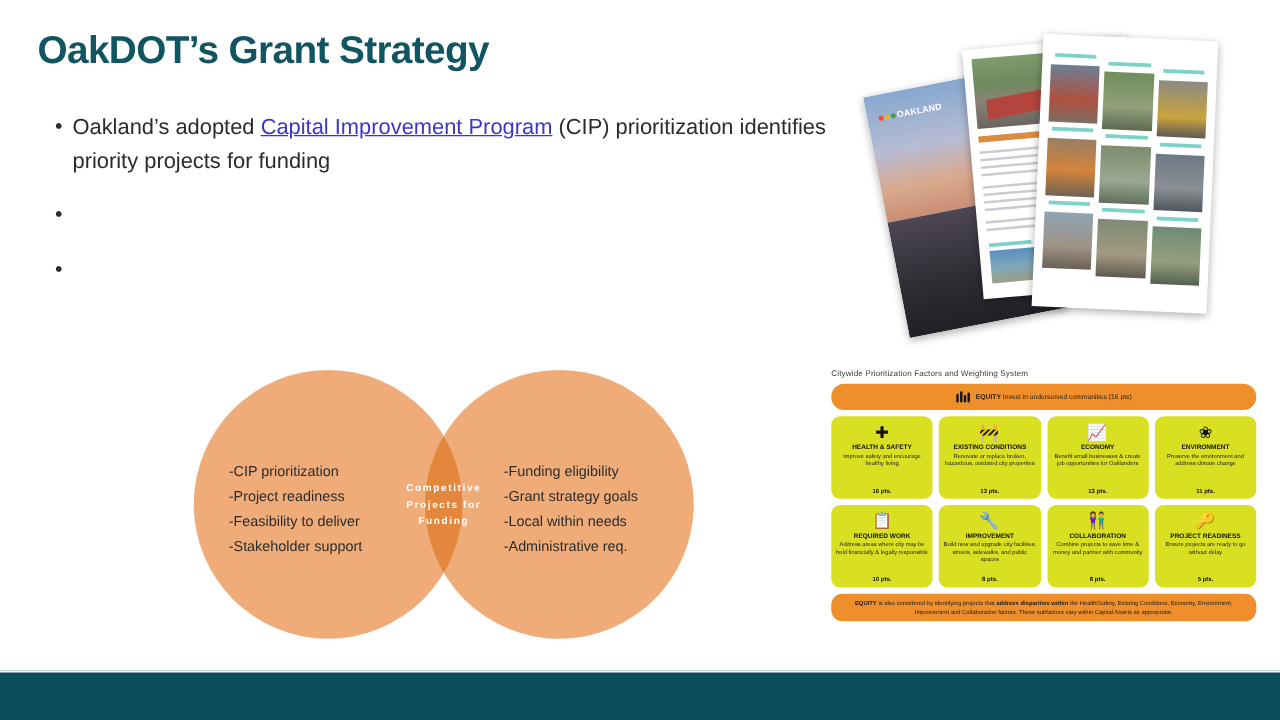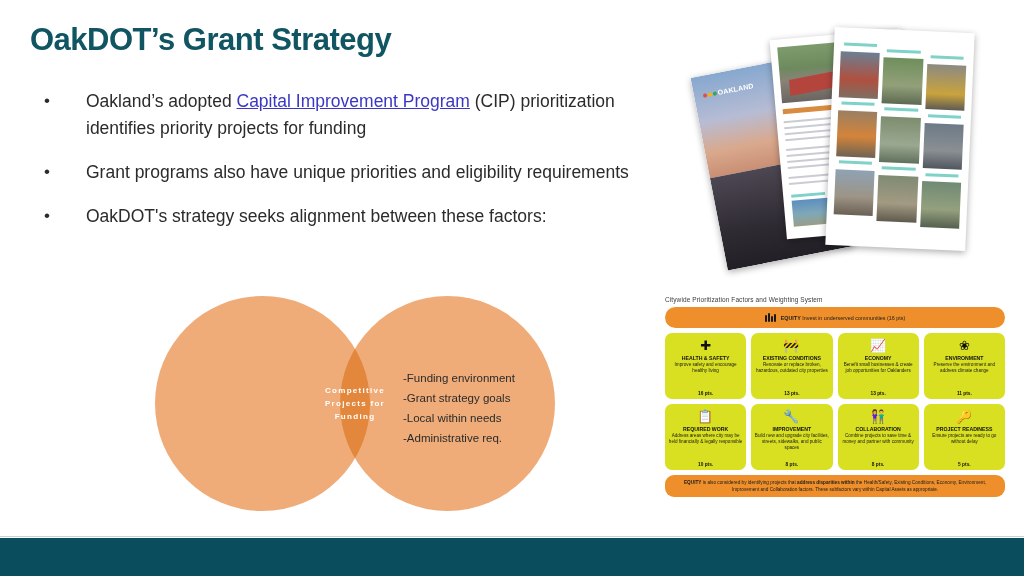--- a/index.html
+++ b/index.html
@@ -20,21 +20,21 @@
   }
 
   
   .bullets{ position:absolute; left:36px; top:88px; width:640px; }
   .bullet{ display:flex; margin-bottom:17px; }
   .bullet-dot{
     width:22px; flex:0 0 22px; text-align:center;
     font-size:17px; color:#2b2b2b; line-height:1.55;
   }
   .bullet-text{
-    font-size:17.5px; color:#2b2b2b; line-height:1.55;margin-left:28px;
+    font-size:17.5px; color:#2b2b2b; line-height:1.55;
   }
   .link{ color:#3b37c4; text-decoration:underline; }
 
   
   .venn{ position:absolute; left:155px; top:296px; width:400px; height:215px; }
   .circle{
     position:absolute; top:0; width:215px; height:215px;
     border-radius:50%; background:#efac78;
   }
   .circle-left{ left:0; }
@@ -147,46 +147,50 @@
 
 <div class="bullets">
 
   <div class="bullet">
     <div class="bullet-dot">•</div>
     <div class="bullet-text"><span>Oakland’s adopted </span><a class="link" href="#">Capital Improvement Program</a><span> (CIP) prioritization identifies priority projects for funding</span></div>
   </div>
 
   <div class="bullet">
     <div class="bullet-dot">•</div>
-    <div class="bullet-text">Grant programs also have unique priorities and eligibility requirements</div>
   </div>
 
   <div class="bullet">
     <div class="bullet-dot">•</div>
-    <div class="bullet-text">OakDOT's strategy seeks alignment between these factors:</div>
   </div>
 
 </div>
 
 <div class="venn">
   <div class="circle circle-left"></div>
   <div class="circle circle-right"></div>
 
   <svg width="400" height="215" style="position:absolute;left:0;top:0;">
     <defs>
       <clipPath id="clipL">
           <circle cx="107.5" cy="107.5" r="107.5"></circle>
         </clipPath>
     </defs>
     <circle cx="292.5" cy="107.5" r="107.5" fill="#e2873b" clip-path="url(#clipL)"></circle>
   </svg>
 
+  <div class="venn-list venn-list-left">
+    <div>-CIP prioritization</div>
+    <div>-Project readiness</div>
+    <div>-Feasibility to deliver</div>
+    <div>-Stakeholder support</div>
+  </div>
 
   <div class="venn-list venn-list-right">
-    <div>-Funding environment</div>
+    <div>-Funding eligibility</div>
     <div>-Grant strategy goals</div>
     <div>-Local within needs</div>
     <div>-Administrative req.</div>
   </div>
 
   <div class="venn-center">Competitive Projects for Funding</div>
 </div>
 
 <div class="docs">
 

